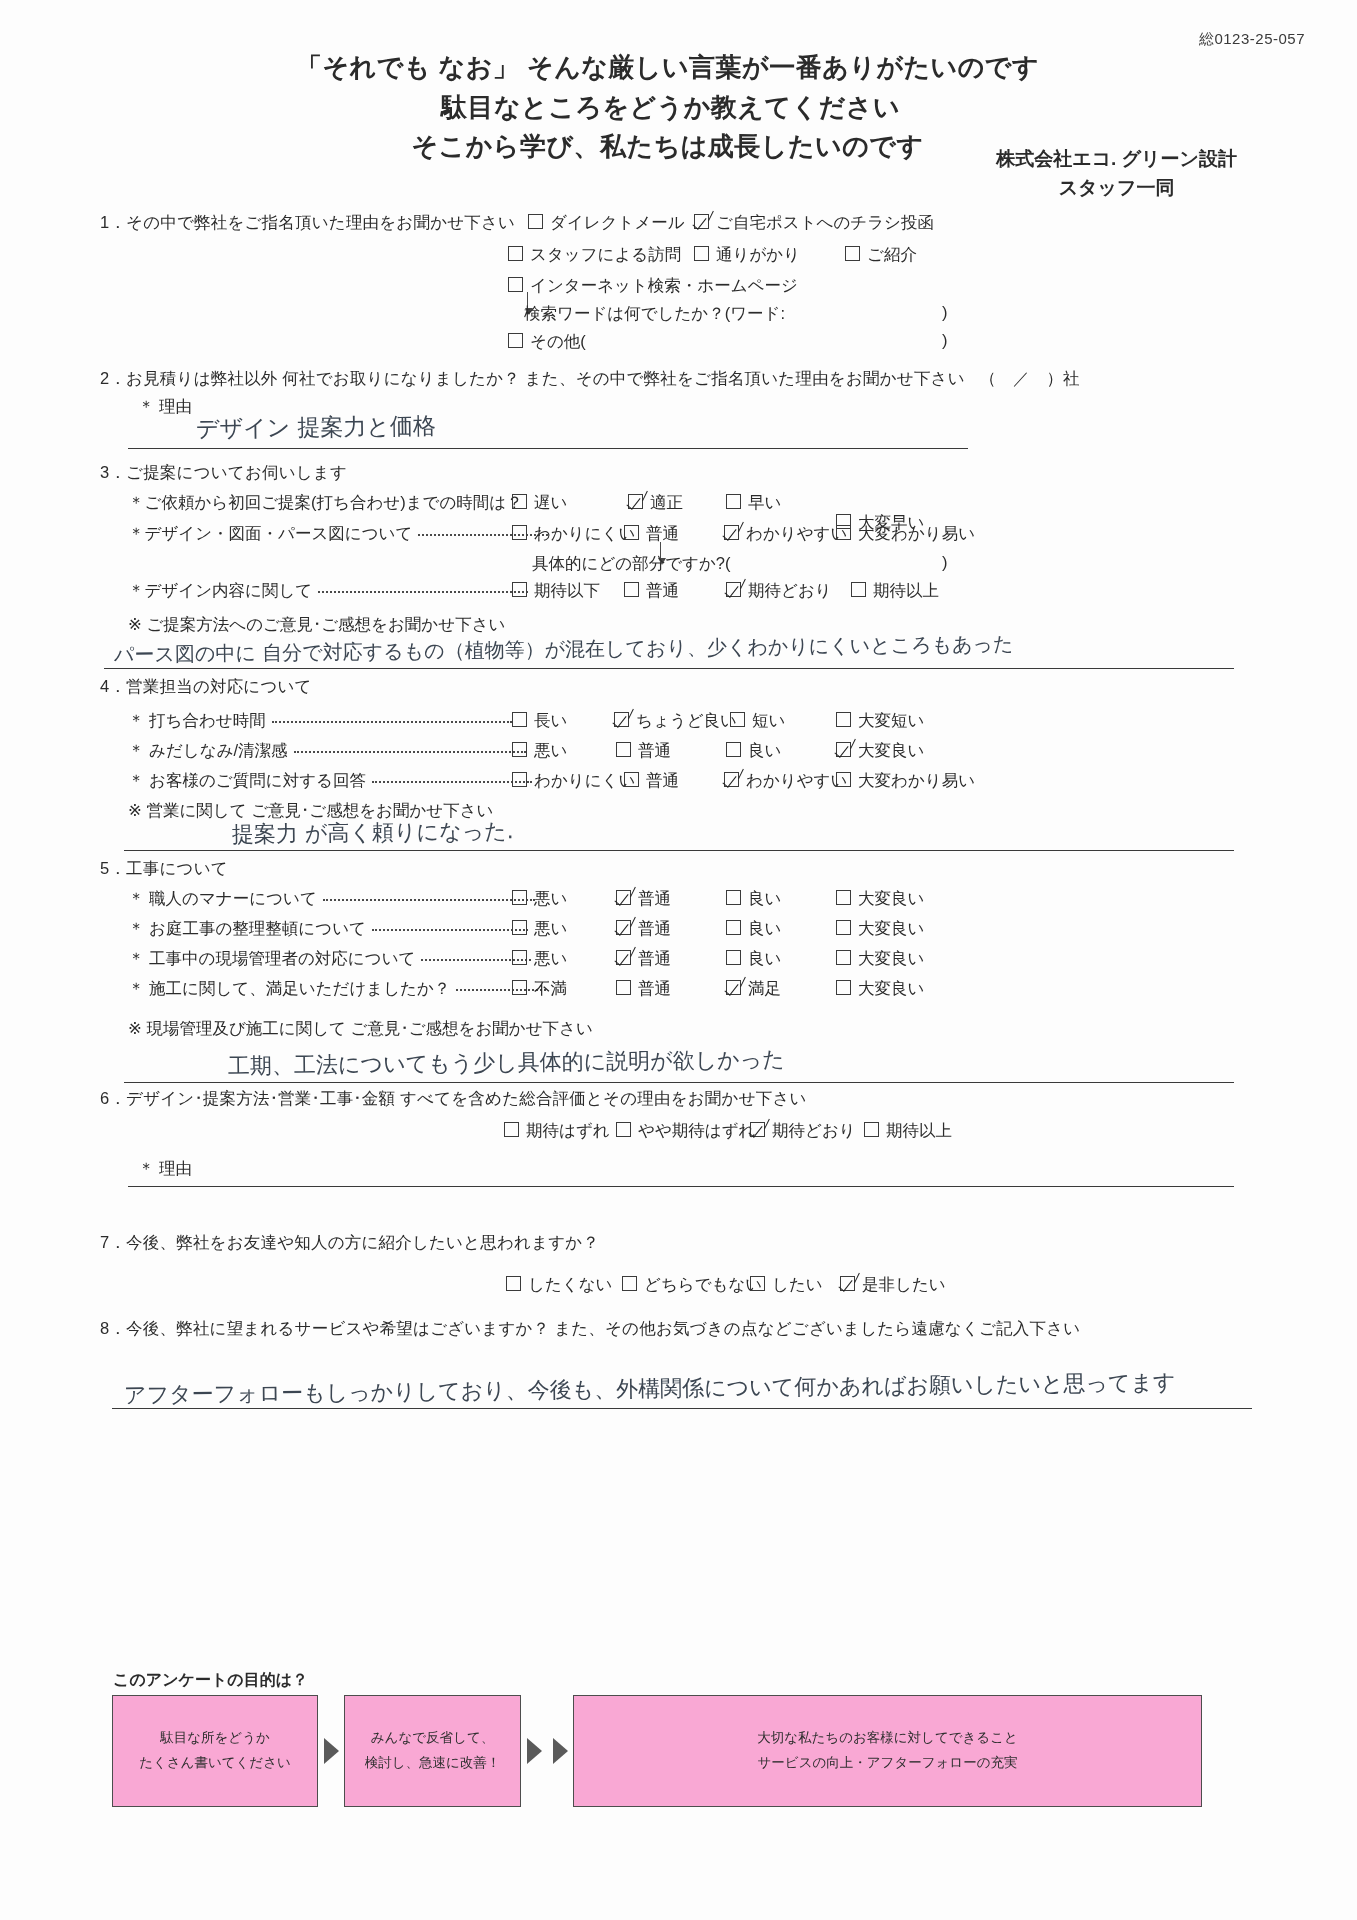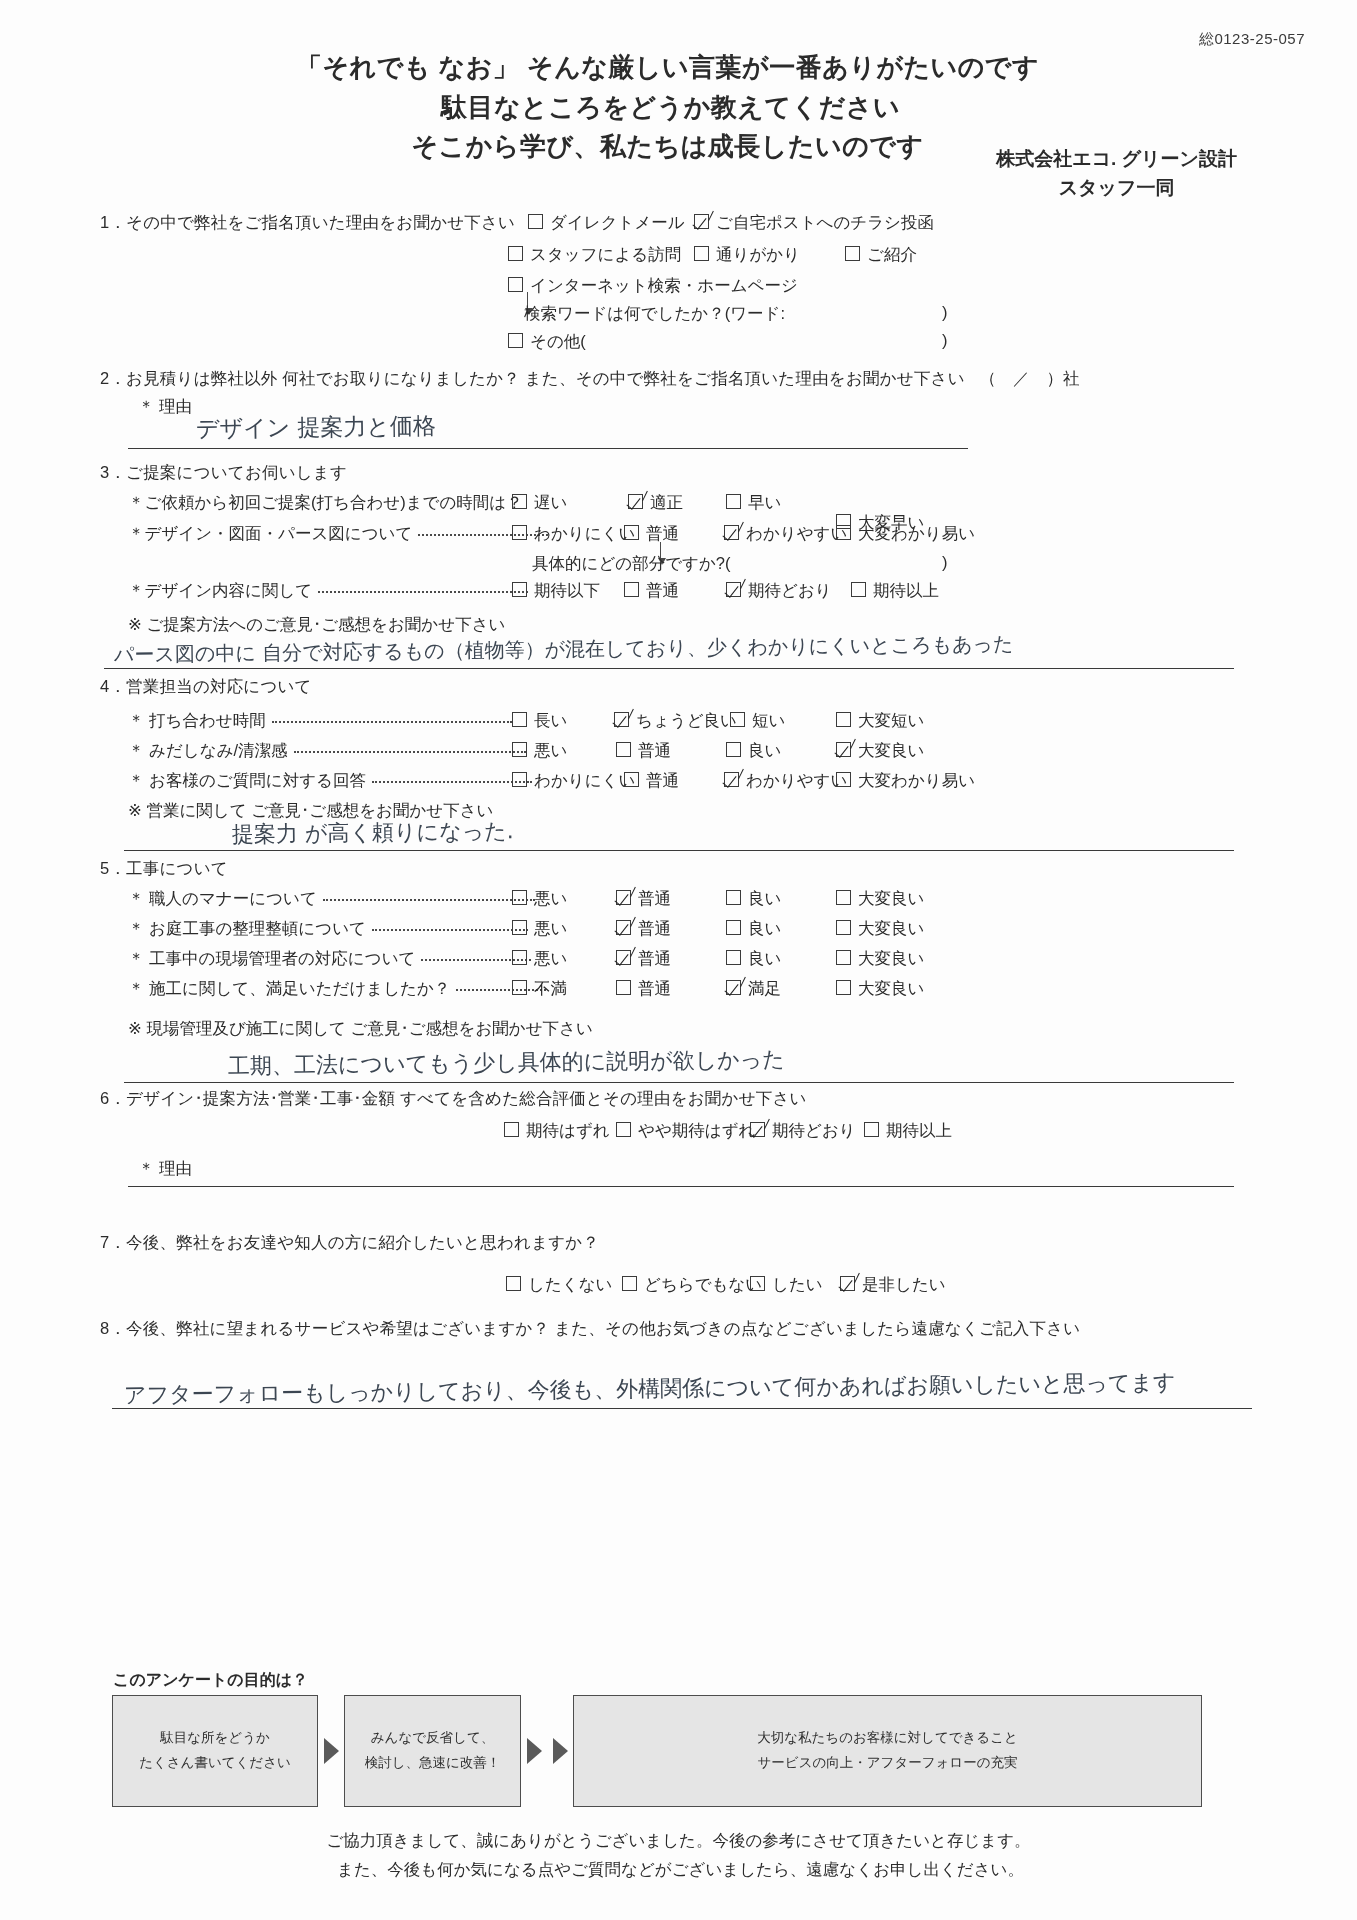--- a/index.html
+++ b/index.html
@@ -177,21 +177,21 @@
   .flow-box {
     border: 1.6px solid #4d4d4d;
     display: flex;
     flex-direction: column;
     justify-content: center;
     align-items: center;
     text-align: center;
     font-size: 13.5px;
     line-height: 1.85;
     color: #2f2f2f;
-    background: #e5e5e5;
+    background: #f9a8d4;
     padding: 0 6px;
     box-sizing: border-box;
   }
   .flow-arrow {
     width: 26px;
     display: flex;
     align-items: center;
     justify-content: center;
     flex: 0 0 26px;
   }
@@ -525,18 +525,14 @@
       </div>
     <div class="flow-arrow">
         <i></i>
       </div>
     <div class="flow-box" style="flex:1 1 auto;">
       <span>大切な私たちのお客様に対してできること</span>
       <span>サービスの向上・アフターフォローの充実</span>
     </div>
   </div>
 
-  <div class="footer">
-    <div class="f1">ご協力頂きまして、誠にありがとうございました。今後の参考にさせて頂きたいと存じます。</div>
-    <div class="f2">また、今後も何か気になる点やご質問などがございましたら、遠慮なくお申し出ください。</div>
-  </div>
 
 </div>
 
 </body></html>

